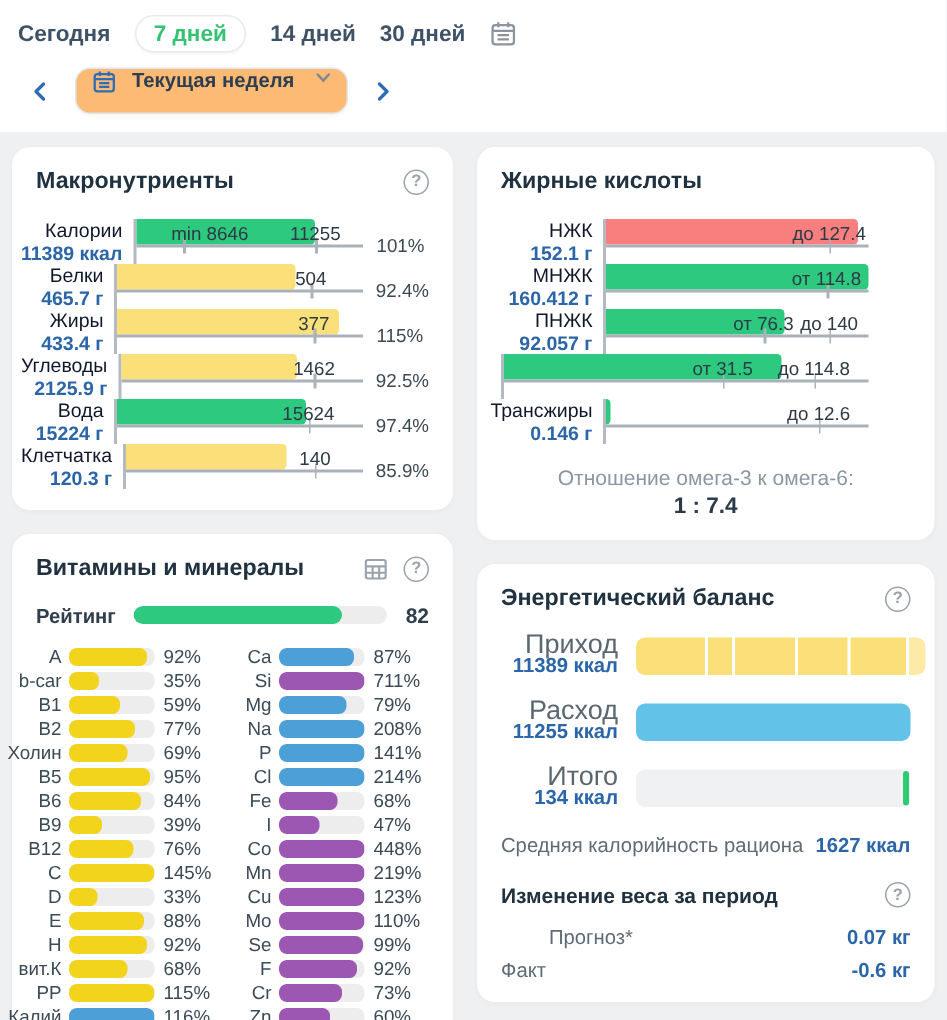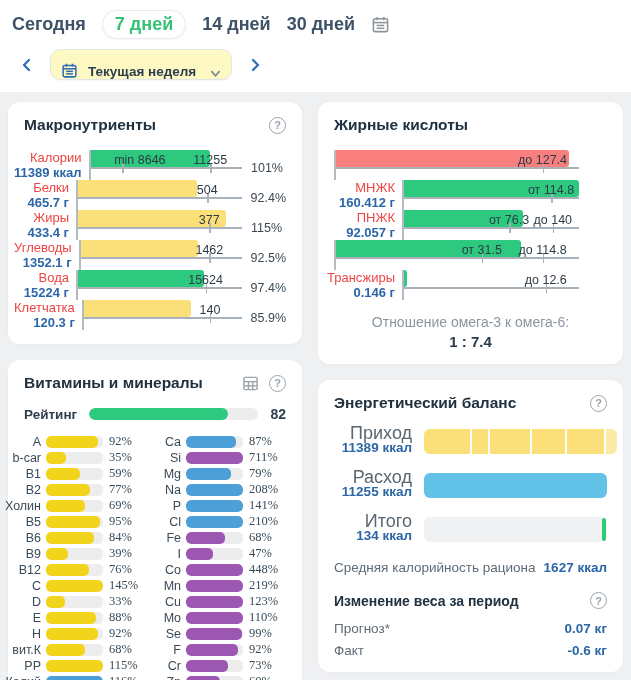--- a/index.html
+++ b/index.html
@@ -6,32 +6,32 @@
   html,body { width:631px; height:680px; }
   body {
     font-family:"Liberation Sans", sans-serif;
     background:#eef0f2;
     overflow:hidden;
     color:#36444f;
   }
   
   .topbar { background:#fff; padding:8px 10px 12px 10px; }
   .tabs-row { display:flex; align-items:center; gap:16px; padding:2px 0 10px 2px; }
-  .tab { font-size:18px; font-weight:700; color:#3d5266; cursor:pointer; }
+  .tab { font-size:15px; font-weight:700; color:#3d5266; cursor:pointer; }
   .tab.active {
     color:#35c274; border:1px solid #e7ebee; border-radius:16px;
     padding:3px 12px; background:#fff; box-shadow:0 1px 2px rgba(0,0,0,.05);
   }
   .icon-btn { display:flex; align-items:center; }
   .week-row { display:flex; align-items:center; gap:14px; padding-left:8px; }
   .chev-btn { background:none; border:none; cursor:pointer; display:flex; padding:2px; }
   .week-select {
-    display:flex; align-items:flex-end; gap:10px; width:182px; height:31px;
+    display:flex; align-items:flex-start; gap:10px; width:182px; height:31px;
     border:1px solid #e1e6ea; border-radius:10px; padding:0 10px;
-    background:#fef9c3; box-shadow:0 1px 2px rgba(0,0,0,.04); cursor:pointer;
+    background:#fdba74; box-shadow:0 1px 2px rgba(0,0,0,.04); cursor:pointer;
   }
   .week-select .lbl { font-size:13.5px; font-weight:700; color:#2c3e50; }
   .week-select .dd { margin-left:auto; display:flex; }
   
   .main { display:flex; gap:16px; padding:10px 8px 0 8px; align-items:flex-start; }
   .col-left { width:294px; flex:0 0 294px; }
   .col-right { flex:1; }
   .card {
     background:#fff; border-radius:12px; padding:14px 16px;
     box-shadow:0 0 0 1px #ecedef, 0 1px 3px rgba(0,0,0,.04);
@@ -42,21 +42,21 @@
   .head-icons { margin-left:auto; display:flex; align-items:center; gap:10px; }
   .qicon {
     width:17px; height:17px; border:1.5px solid #9aa3ab; border-radius:50%;
     color:#9aa3ab; font-size:11px; font-weight:700; display:flex;
     align-items:center; justify-content:center; cursor:pointer; background:#fff;
   }
   
   .hchart { margin-top:16px; }
   .hrow { display:flex; }
   .hlabel { flex:0 0 62px; margin-left:-10px; text-align:right; padding-right:7px; padding-top:1px; white-space:nowrap; }
-  .hl-name { font-size:13px; color:#ef4444; line-height:14px; }
+  .hl-name { font-size:13px; color:#0f172a; line-height:14px; }
   .hl-val { font-size:13px; font-weight:700; color:#2b66a8; line-height:15px; }
   .harea { flex:1; position:relative; height:30px; border-left:2px solid #b3bac1; }
   .hbar { position:absolute; left:0; top:0; height:17px; border-radius:0 3px 3px 0; }
   .bline { position:absolute; left:0; right:0; top:17px; height:1.5px; background:#aab2b9; }
   .tick { position:absolute; top:13px; height:10px; width:1.5px; background:#aab2b9; }
   .mark { position:absolute; bottom:13px; transform:translateX(-50%); font-size:12.5px; color:#2e3b46; white-space:nowrap; z-index:2; }
   .hpct { flex:0 0 44px; font-size:12.5px; color:#3c4a55; padding-left:9px; padding-top:11px; }
   .fchart .hlabel { flex:0 0 76px; margin-left:-8px; }
   .fchart { margin-right:28px; }
   .ratio-label { text-align:center; font-size:14px; color:#8a97a3; margin-top:14px; }
@@ -70,21 +70,21 @@
   .vit-grid { display:flex; margin-top:14px; }
   .vcol { display:flex; flex-direction:column; gap:4.5px; }
   .vcol-left { width:130px; flex:0 0 130px; }
   .vcol-right { flex:1; }
   .vitem { display:flex; align-items:center; height:11.5px; }
   .vlabel { font-size:12.5px; color:#3a4a57; text-align:right; padding-right:5px; white-space:nowrap; }
   .vcol-left .vlabel { flex:0 0 42px; margin-left:-20px; }
   .vcol-right .vlabel { flex:0 0 36px; margin-left:-4px; }
   .vtrack { width:57px; height:11.5px; background:#ededee; border-radius:5px; overflow:hidden; flex:0 0 57px; }
   .vfill { height:100%; border-radius:5px; }
-  .vpct { font-size:12.5px; color:#3a4a57; padding-left:6px; white-space:nowrap;font-family:Liberation Serif, serif; }
+  .vpct { font-size:12.5px; color:#3a4a57; padding-left:6px; white-space:nowrap; }
   
   .erow { display:flex; align-items:center; margin-top:14px; }
   .elabel { flex:0 0 90px; text-align:right; padding-right:12px; white-space:nowrap; }
   .el-name { font-size:18px; color:#5b6770; line-height:14px; }
   .el-val { font-size:13.5px; font-weight:700; color:#2b66a8; line-height:16px; }
   .ebar { flex:1; height:25px; border-radius:6px; position:relative; }
   .ebar.seg { display:flex; gap:2px; }
   .ebar.seg .s { height:100%; }
   .ebar.seg .s:first-child { border-radius:6px 0 0 6px; }
   .ebar.seg .s:last-child { border-radius:0 6px 6px 0; }
@@ -195,21 +195,21 @@
               <div class="hbar" style="width: 90%; background: rgb(251, 223, 120);"></div>
               <div class="tick" style="left: 80%;"></div>
               <div class="mark" style="left: 80%;">377</div>
               <div class="bline"></div>
             </div>
             <div class="hpct">115%</div>
           </div>
           <div class="hrow">
             <div class="hlabel">
               <div class="hl-name">Углеводы</div>
-              <div class="hl-val">1352.1 г</div>
+              <div class="hl-val">2125.9 г</div>
             </div>
             <div class="harea">
               <div class="hbar" style="width: 73%; background: rgb(251, 223, 120);"></div>
               <div class="tick" style="left: 80%;"></div>
               <div class="mark" style="left: 80%;">1462</div>
               <div class="bline"></div>
             </div>
             <div class="hpct">92.5%</div>
           </div>
           <div class="hrow">
@@ -413,21 +413,21 @@
               <span class="vtrack">
                 <span class="vfill" style="display: block; width: 100%; background: rgb(77, 159, 215);"></span>
               </span>
               <span class="vpct">141%</span>
             </div>
             <div class="vitem">
               <span class="vlabel">Cl</span>
               <span class="vtrack">
                 <span class="vfill" style="display: block; width: 100%; background: rgb(77, 159, 215);"></span>
               </span>
-              <span class="vpct">210%</span>
+              <span class="vpct">214%</span>
             </div>
             <div class="vitem">
               <span class="vlabel">Fe</span>
               <span class="vtrack">
                 <span class="vfill" style="display: block; width: 68%; background: rgb(156, 87, 179);"></span>
               </span>
               <span class="vpct">68%</span>
             </div>
             <div class="vitem">
               <span class="vlabel">I</span>
@@ -499,20 +499,24 @@
   </div>
 
   <div class="col-right">
 
     <div class="card">
       <div class="card-head">
         <span class="card-title">Жирные кислоты</span>
       </div>
       <div class="hchart fchart">
           <div class="hrow">
+            <div class="hlabel">
+              <div class="hl-name">НЖК</div>
+              <div class="hl-val">152.1 г</div>
+            </div>
             <div class="harea">
               <div class="hbar" style="width: 96%; background: rgb(249, 127, 127);"></div>
               <div class="tick" style="left: 85%;"></div>
               <div class="mark" style="left: 85%;">до 127.4</div>
               <div class="bline"></div>
             </div>
           </div>
           <div class="hrow">
             <div class="hlabel">
               <div class="hl-name">МНЖК</div>
@@ -608,21 +612,21 @@
 
       <div class="kv">
         <span class="k">Средняя калорийность рациона</span>
         <span class="v">1627 ккал</span>
       </div>
 
       <div class="sect">
         <span class="t">Изменение веса за период</span>
         <span class="qicon">?</span>
       </div>
-      <div class="kv" style="margin-top:12px;">
+      <div class="kv" style="margin-top:12px;margin-left:32px;">
         <span class="k">Прогноз*</span>
         <span class="v">0.07 кг</span>
       </div>
       <div class="kv" style="margin-top:7px;">
         <span class="k">Факт</span>
         <span class="v">-0.6 кг</span>
       </div>
 
     </div>
   </div>

